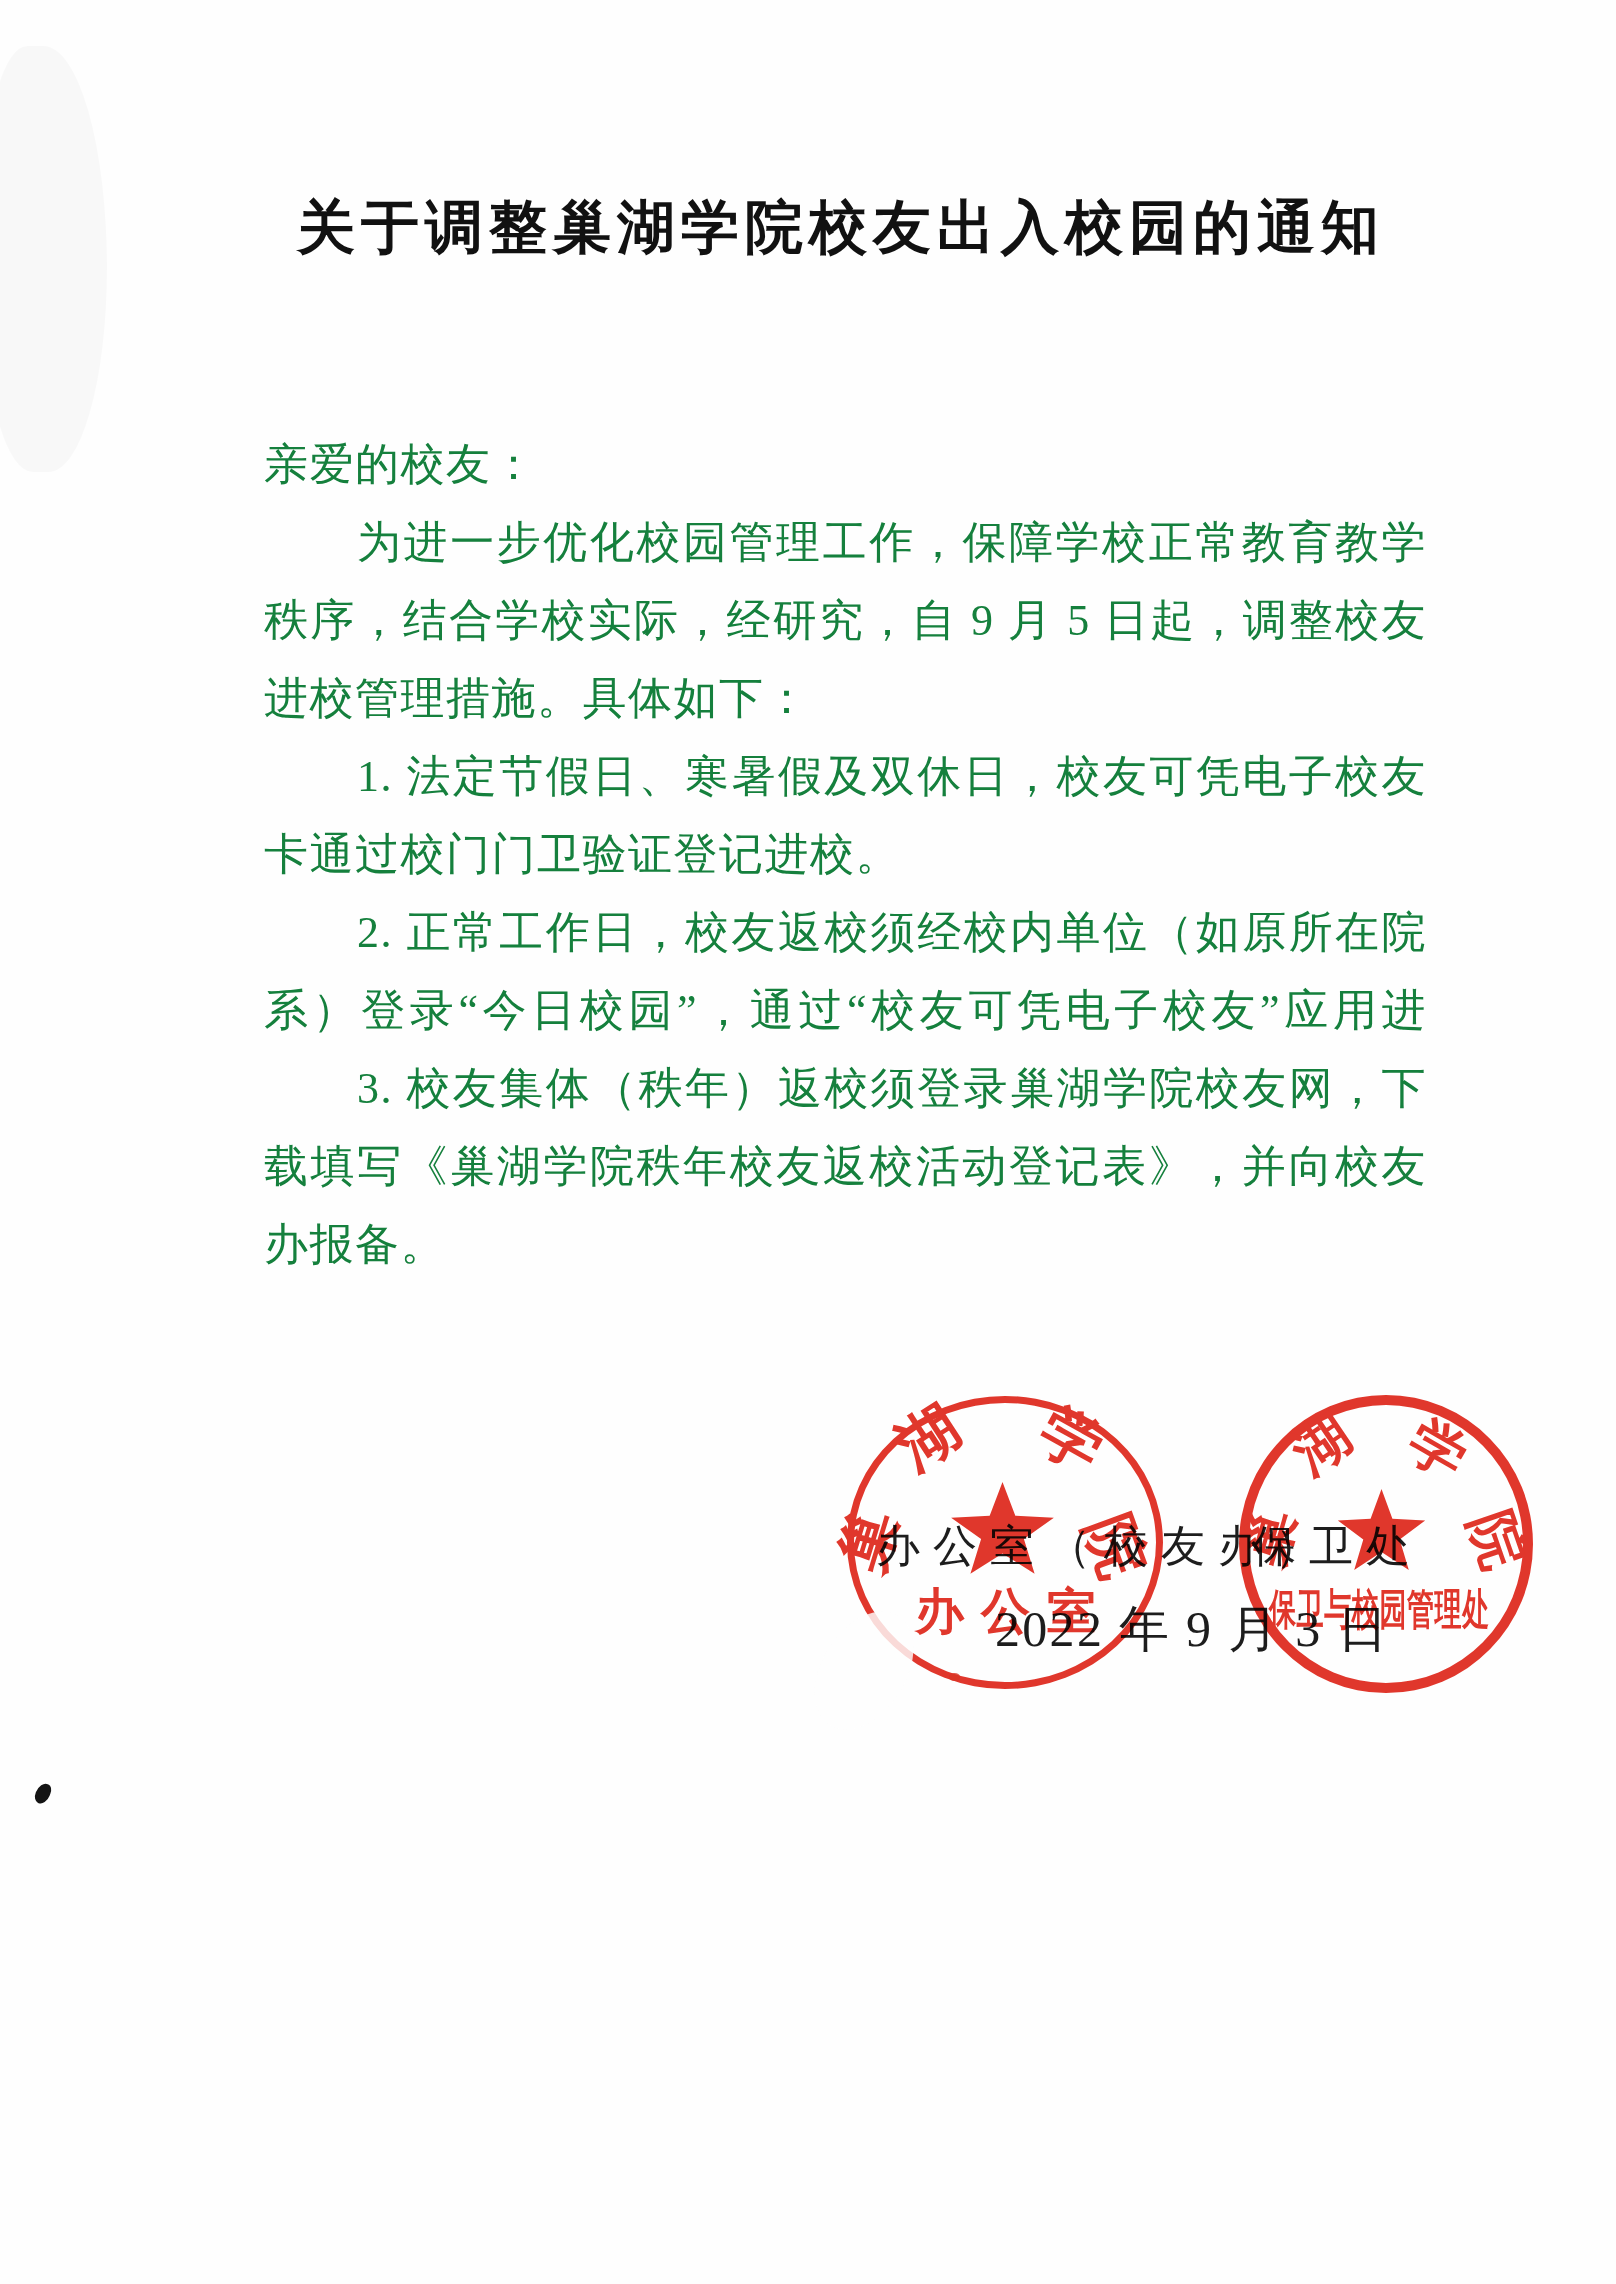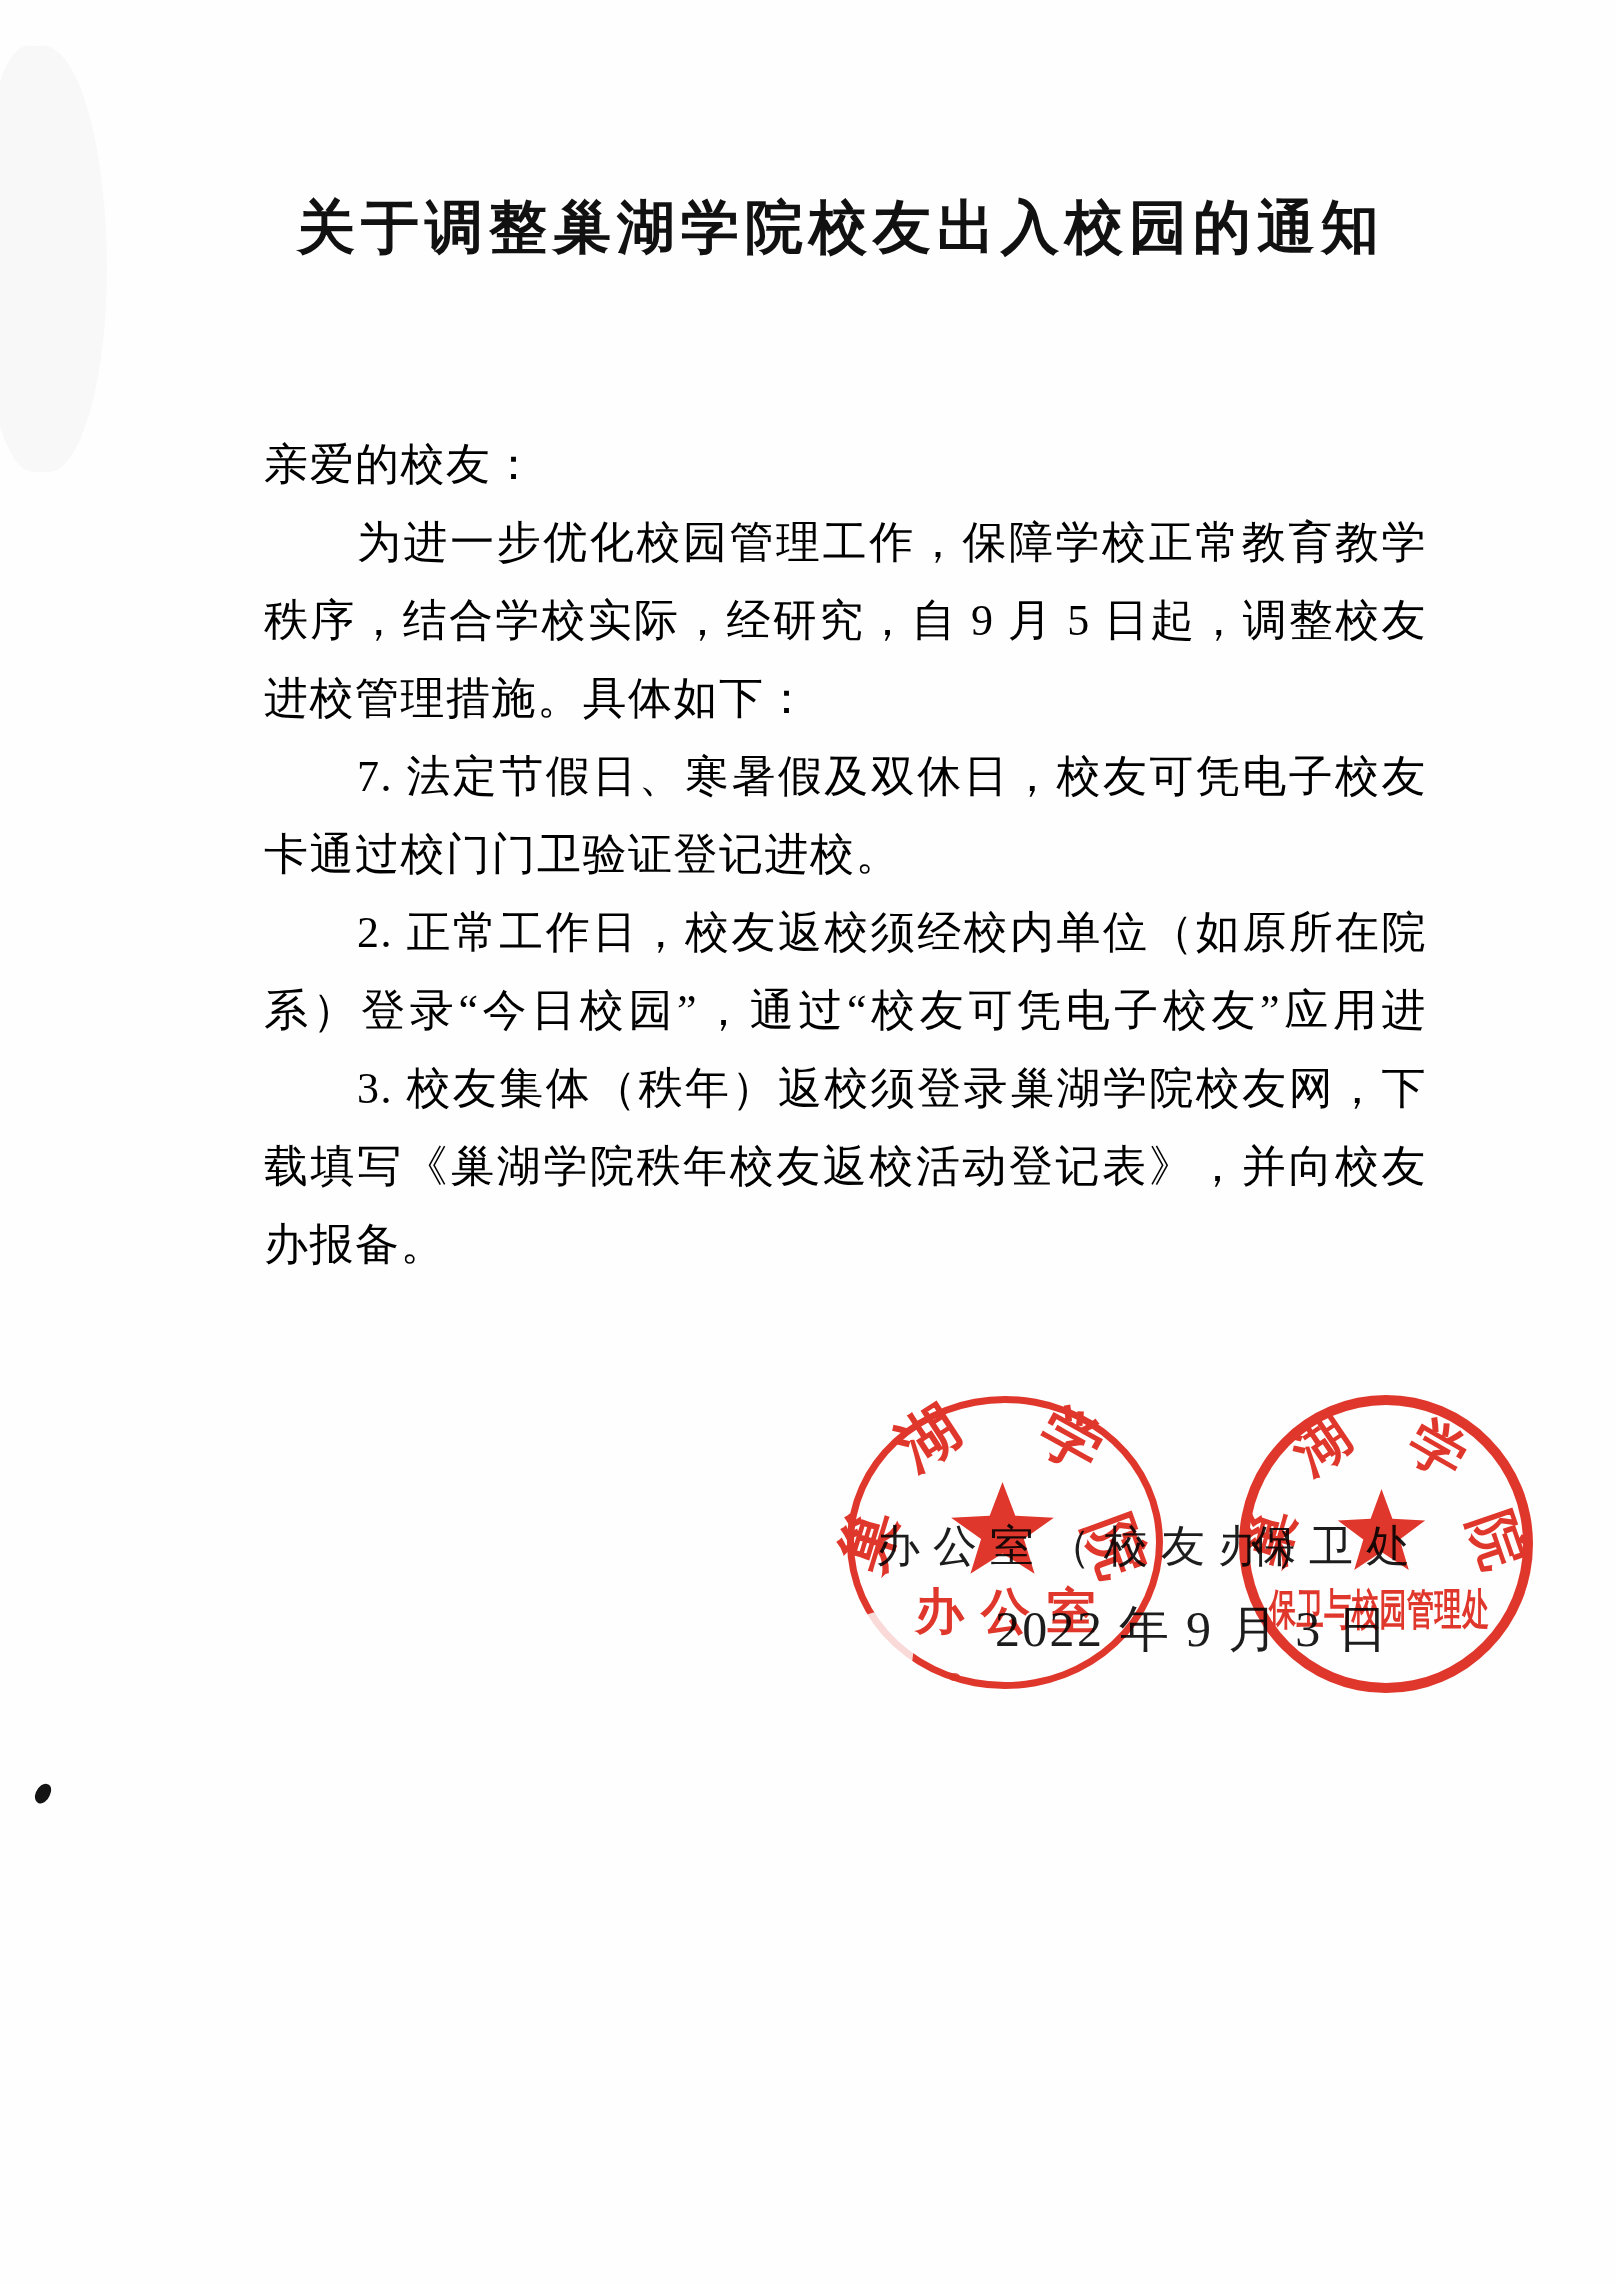--- a/index.html
+++ b/index.html
@@ -18,21 +18,21 @@
     background:#000;opacity:0.025;border-radius:40% 60% 55% 45%;
   }
   .title{
     position:absolute;left:0;top:189px;width:100%;margin:0;
     text-align:center;transform:translateX(20px);
     font-size:58px;font-weight:bold;letter-spacing:6px;color:#111;
     white-space:nowrap;
   }
   .body{
     position:absolute;left:264px;top:426px;width:1163px;
-    font-size:44px;line-height:78px;letter-spacing:1.5px;color:#000000;
+    font-size:44px;line-height:78px;letter-spacing:1.5px;color:#15803d;
   }
   .ln{white-space:nowrap;}
   .ln.full{white-space:normal;text-align:justify;text-align-last:justify;font-family:Liberation Serif, serif;}
   .ln.indent{text-indent:93px;}
   .sig{position:absolute;z-index:2;white-space:nowrap;color:#1d1d1d;}
   .sig-org-left{left:876px;top:1517px;font-size:44px;letter-spacing:13px;}
   .sig-org-right{left:1252px;top:1517px;font-size:44px;letter-spacing:13px;}
   .sig-date{left:995px;top:1596px;font-size:50px;letter-spacing:2.3px;}
   
   .stamp{position:absolute;z-index:5;mix-blend-mode:multiply;opacity:.94;}
@@ -84,21 +84,21 @@
 
   <div class="smudge"></div>
 
   <h1 class="title">关于调整巢湖学院校友出入校园的通知</h1>
 
   <div class="body">
     <div class="ln">亲爱的校友：</div>
     <div class="ln full indent">为进一步优化校园管理工作，保障学校正常教育教学</div>
     <div class="ln full">秩序，结合学校实际，经研究，自 9 月 5 日起，调整校友</div>
     <div class="ln">进校管理措施。具体如下：</div>
-    <div class="ln full indent">7. 法定节假日、寒暑假及双休日，校友可凭电子校友</div>
+    <div class="ln full indent">1. 法定节假日、寒暑假及双休日，校友可凭电子校友</div>
     <div class="ln">卡通过校门门卫验证登记进校。</div>
     <div class="ln full indent">2. 正常工作日，校友返校须经校内单位（如原所在院</div>
     <div class="ln full">系）登录“今日校园”，通过“校友可凭电子校友”应用进</div>
     <div class="ln full indent">3. 校友集体（秩年）返校须登录巢湖学院校友网，下</div>
     <div class="ln full">载填写《巢湖学院秩年校友返校活动登记表》，并向校友</div>
     <div class="ln">办报备。</div>
   </div>
 
   <div class="sig sig-org-left">办公室（校友办）</div>
   <div class="sig sig-org-right">保卫处</div>

